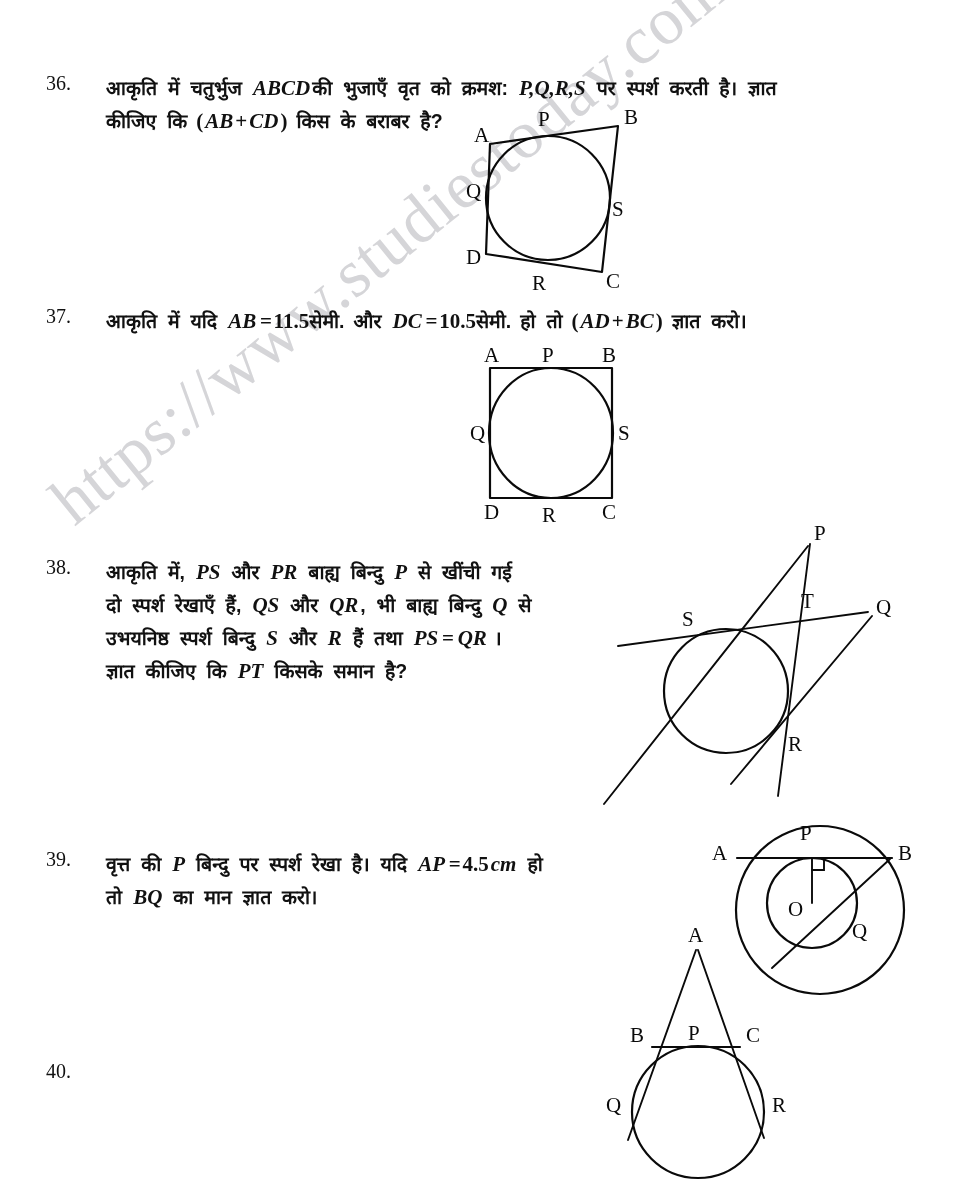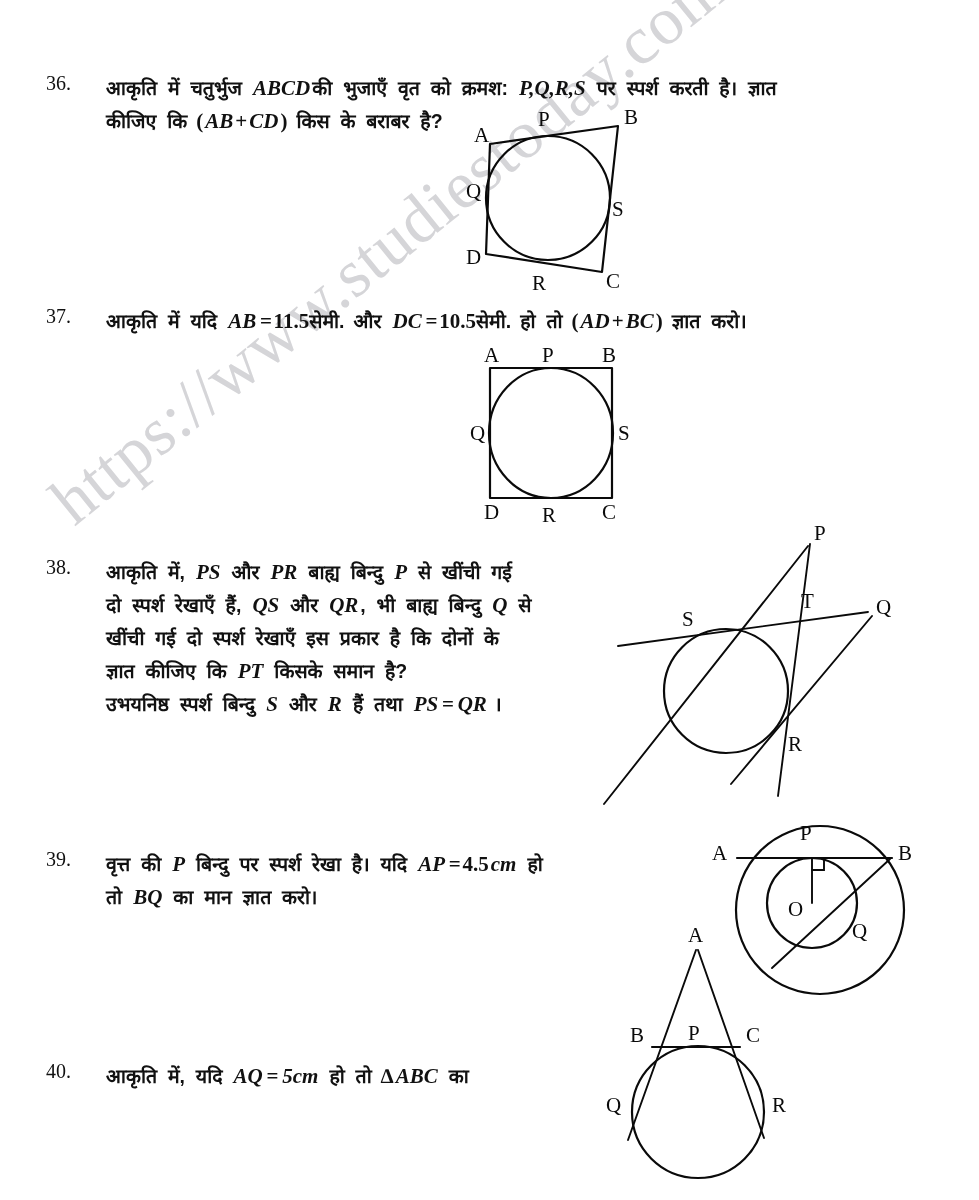--- a/index.html
+++ b/index.html
@@ -152,23 +152,22 @@
       <text x="72" y="174">R</text>
       <text x="132" y="171">C</text>
     </svg>
   </div>
 
   <div class="qblock" style="left:34px; top:556px;">
     <div class="qnum">38.</div>
     <div class="qtext">
       <span class="ln">आकृति&nbsp; में,<span class="sp"></span><span class="mi">PS</span><span class="sp"></span>और<span class="sp"></span><span class="mi">PR</span><span class="sp"></span>बाह्य&nbsp; बिन्दु<span class="sp"></span><span class="mi">P</span><span class="sp"></span>से&nbsp; खींची&nbsp; गई</span>
       <span class="ln">दो&nbsp; स्पर्श&nbsp; रेखाएँ&nbsp; हैं,<span class="sp"></span><span class="mi">QS</span><span class="sp"></span>और<span class="sp"></span><span class="mi">QR</span>,&nbsp; भी&nbsp; बाह्य&nbsp; बिन्दु<span class="sp"></span><span class="mi">Q</span><span class="sp"></span>से</span>
-      <span class="ln">खींची&nbsp; गई&nbsp; दो&nbsp; स्पर्श&nbsp; रेखाएँ&nbsp; इस&nbsp; प्रकार&nbsp; है&nbsp; कि&nbsp; दोनों&nbsp; के</span>
+      <span class="ln">उभयनिष्ठ&nbsp; स्पर्श&nbsp; बिन्दु<span class="sp"></span><span class="mi">S</span><span class="sp"></span>और<span class="sp"></span><span class="mi">R</span><span class="sp"></span>हैं&nbsp; तथा<span class="sp"></span><span class="mi">PS</span><span class="mr"> = </span><span class="mi">QR</span>&nbsp;।</span>
       <span class="ln">ज्ञात&nbsp; कीजिए&nbsp; कि<span class="sp"></span><span class="mi">PT</span><span class="sp"></span>किसके&nbsp; समान&nbsp; है?</span>
-      <span class="ln">उभयनिष्ठ&nbsp; स्पर्श&nbsp; बिन्दु<span class="sp"></span><span class="mi">S</span><span class="sp"></span>और<span class="sp"></span><span class="mi">R</span><span class="sp"></span>हैं&nbsp; तथा<span class="sp"></span><span class="mi">PS</span><span class="mr"> = </span><span class="mi">QR</span>&nbsp;।</span>
     </div>
   </div>
 
   <div class="fig" style="left:596px; top:516px;">
     <svg width="380" height="300" viewBox="0 0 380 300">
 
       <circle class="stroke" cx="130" cy="175" r="62"></circle>
 
       <path class="stroke-thin" d="M 8,288 L 212,30"></path>
 
@@ -213,21 +212,20 @@
       <text x="100" y="22">P</text>
       <text x="198" y="42">B</text>
       <text x="88" y="98">O</text>
       <text x="152" y="120">Q</text>
     </svg>
   </div>
 
   <div class="qblock" style="left:34px; top:1060px;">
     <div class="qnum">40.</div>
     <div class="qtext">
-      <span class="ln">आकृति&nbsp; में,&nbsp; यदि<span class="sp"></span><span class="mi">AQ</span><span class="mr"> = </span><span class="mi">5cm</span><span class="sp"></span>हो&nbsp; तो<span class="sp"></span><span class="mr">∆</span><span class="mi">ABC</span><span class="sp"></span>का</span>
     </div>
   </div>
 
   <div class="fig" style="left:600px; top:940px;">
     <svg width="260" height="260" viewBox="0 0 260 260">
 
       <circle class="stroke" cx="98" cy="172" r="66"></circle>
 
       <path class="stroke-thin" d="M 96,10 L 28,200"></path>
 

